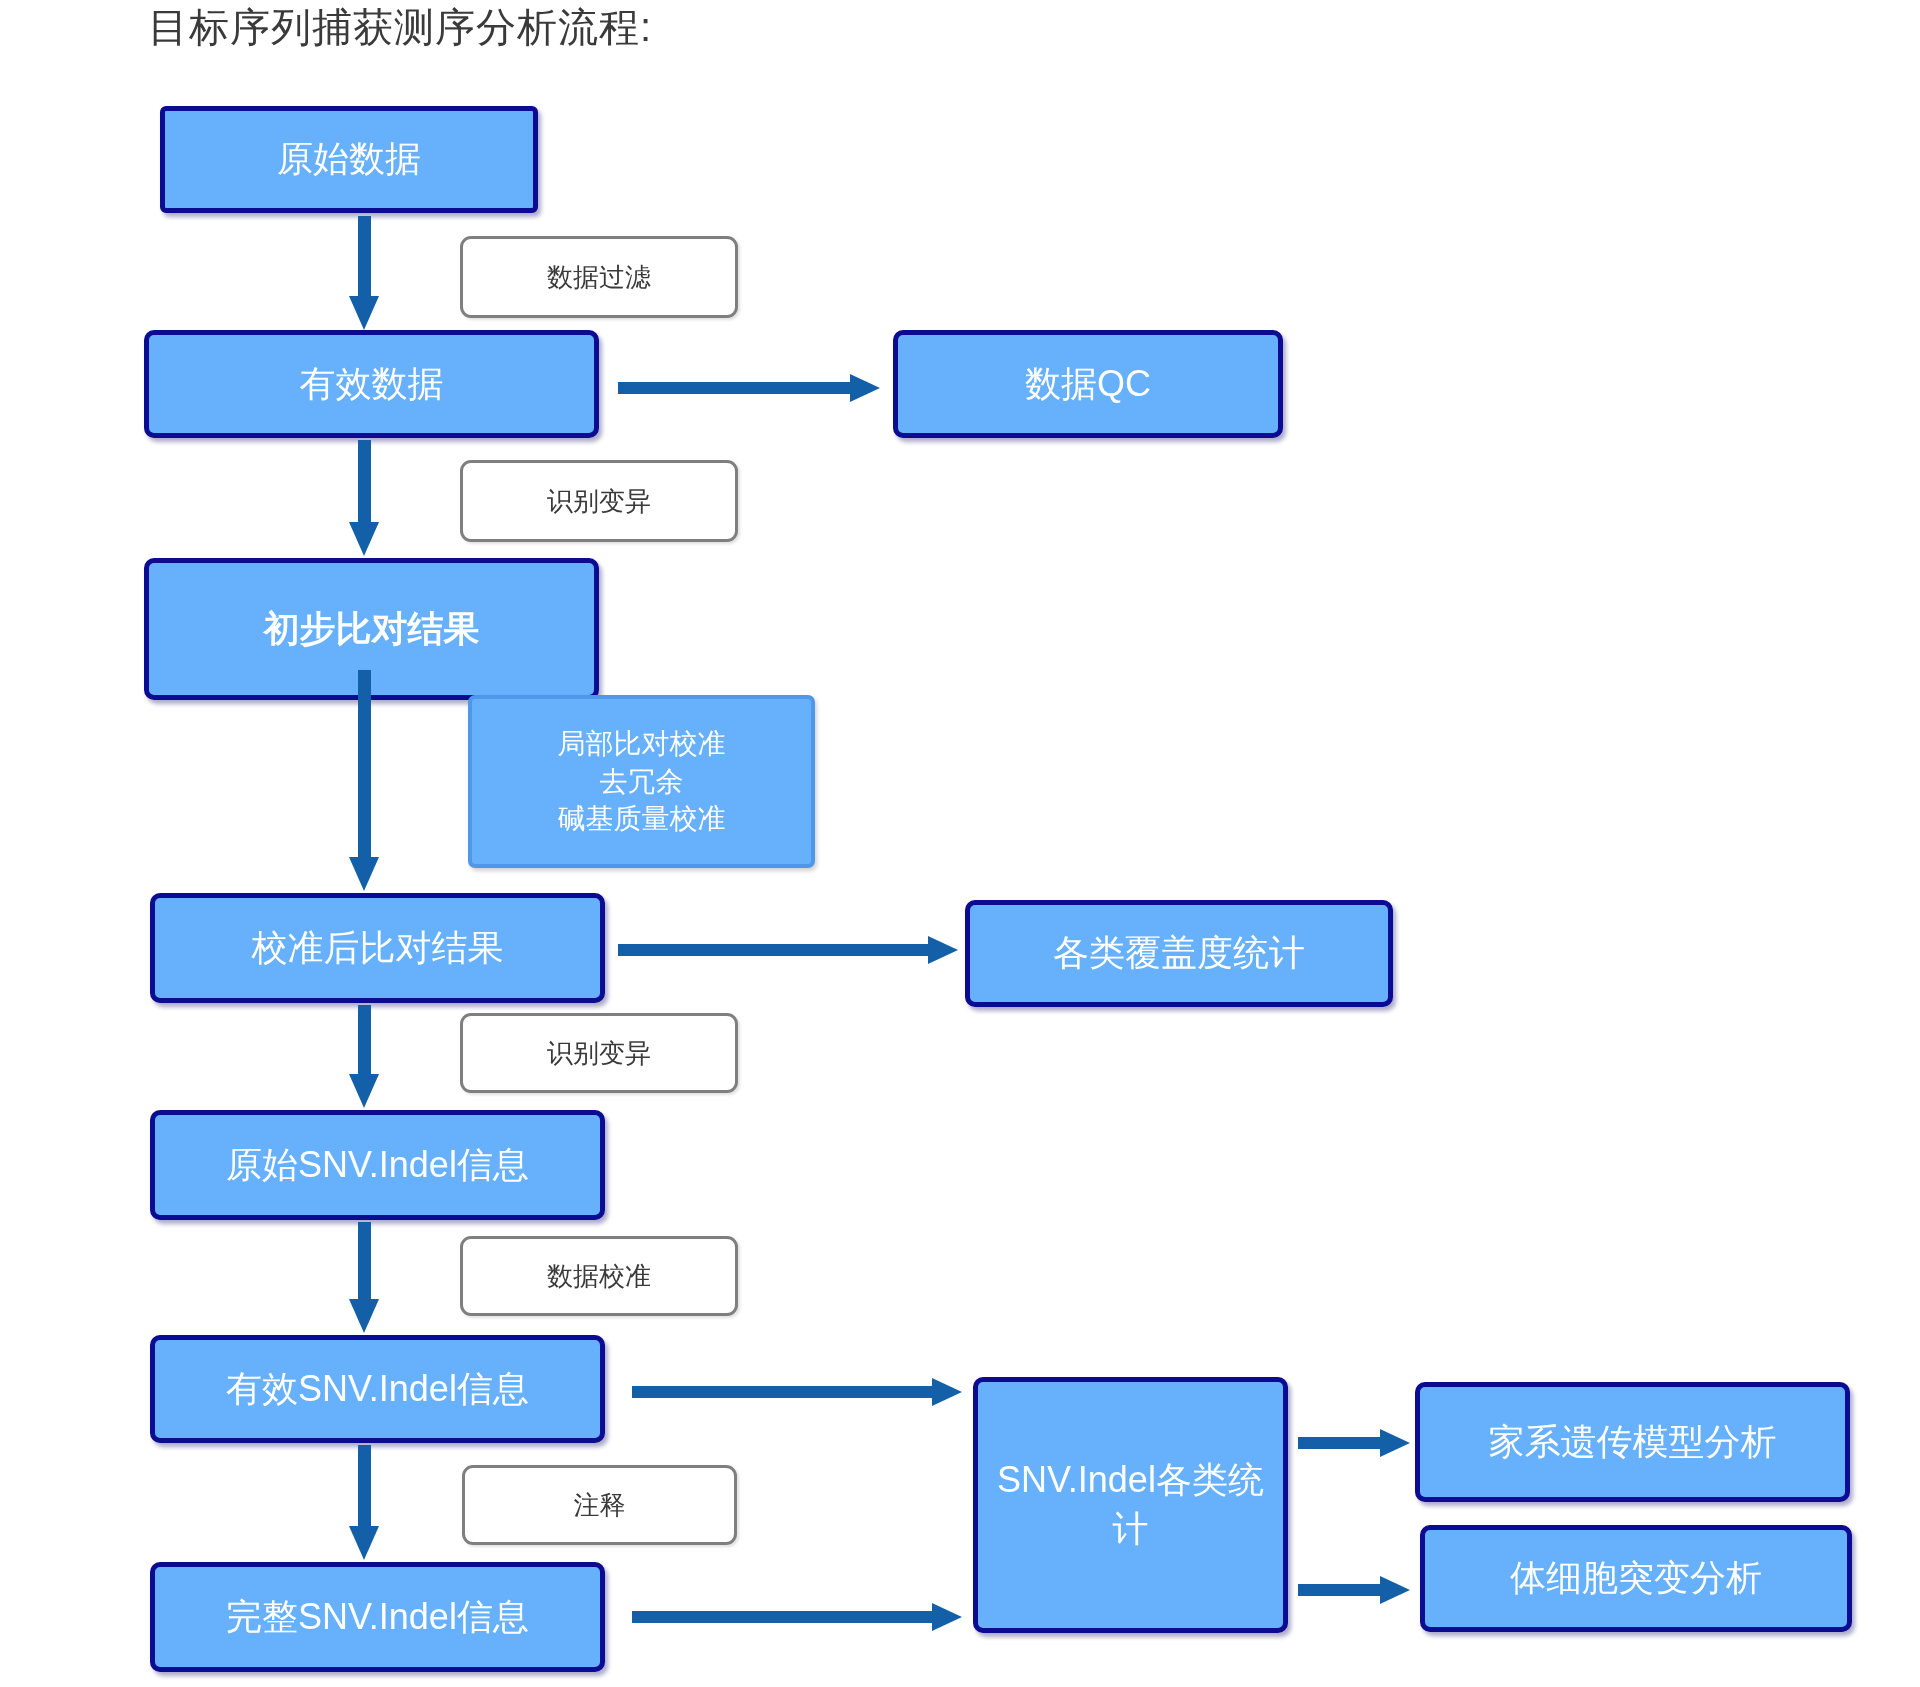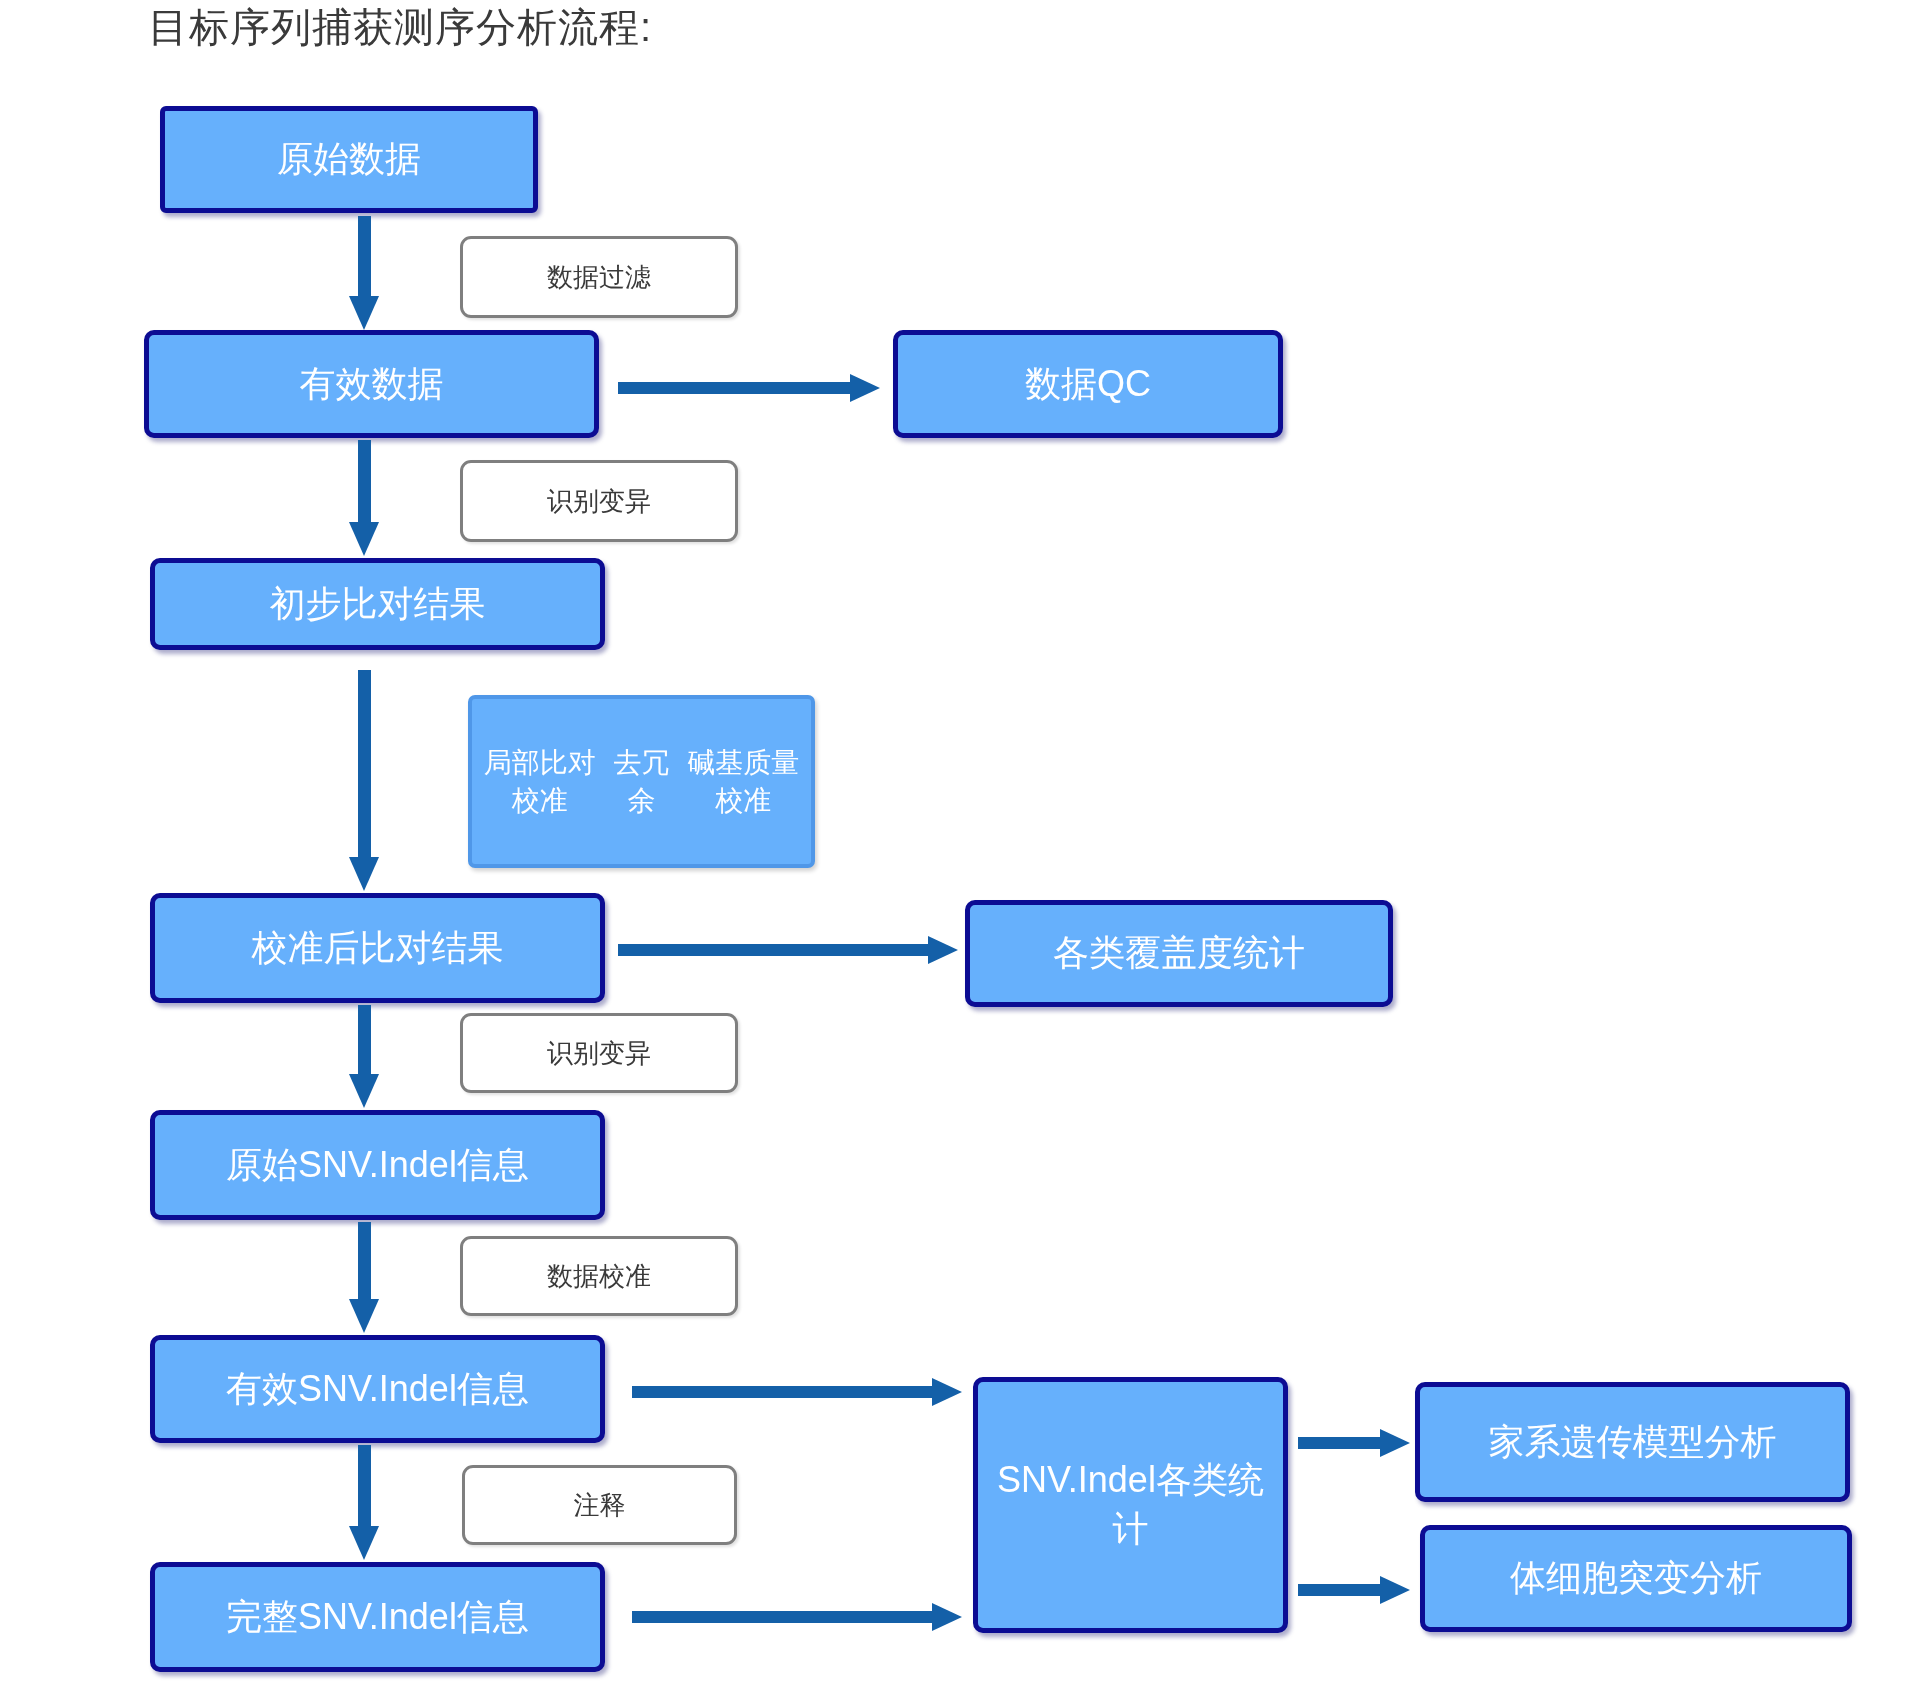--- a/index.html
+++ b/index.html
@@ -47,20 +47,21 @@
     box-shadow: 2px 2px 3px rgba(0,0,0,0.12);
   }
   .blue-label {
     position: absolute;
     background: var(--node-fill, #66b0fc);
     border: 4px solid var(--blue-label-border, #4f97e8);
     border-radius: 7px;
     color: var(--node-text, #ffffff);
     font-size: 28px;
     display: flex;
+    flex-direction: column;
     align-items: center;
     justify-content: center;
     text-align: center;
     line-height: 1.35;
     box-shadow: 2px 3px 4px rgba(0,0,0,0.18);
   }
   .varrow {
     position: absolute;
     width: 30px;
     display: flex;
@@ -92,21 +93,21 @@
 <body>
 
 <div id="canvas">
 
   <div class="title">目标序列捕获测序分析流程:</div>
 
   <div class="node" style="left:160px; top:106px; width:378px; height:107px;border-radius:6px;">原始数据</div>
 
   <div class="node" style="left:144px; top:330px; width:455px; height:108px;">有效数据</div>
 
-  <div class="node" style="left:150px; top:558px; width:455px; height:92px;">初步比对结果</div>
+  <div class="node" style="left:144px; top:558px; width:455px; height:142px;font-weight:bold;">初步比对结果</div>
 
   <div class="node" style="left:150px; top:893px; width:455px; height:110px;">校准后比对结果</div>
 
   <div class="node" style="left:150px; top:1110px; width:455px; height:110px;">原始SNV.Indel信息</div>
 
   <div class="node" style="left:150px; top:1335px; width:455px; height:108px;">有效SNV.Indel信息</div>
 
   <div class="node" style="left:150px; top:1562px; width:455px; height:110px;">完整SNV.Indel信息</div>
 
   <div class="node" style="left:893px; top:330px; width:390px; height:108px;text-align:right;">数据QC</div>

